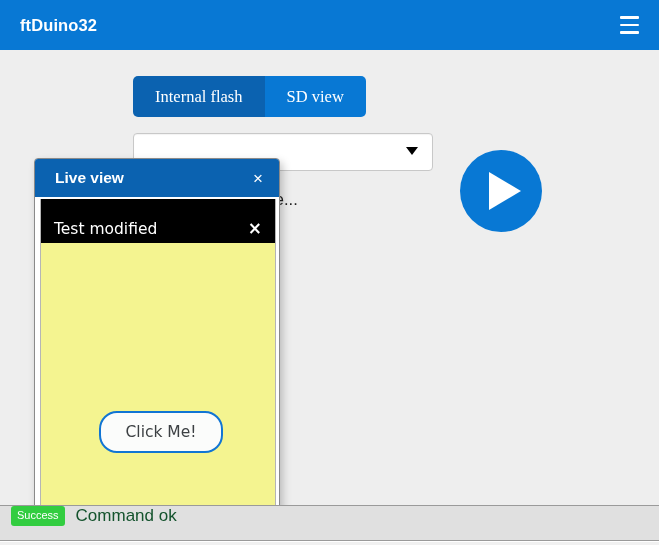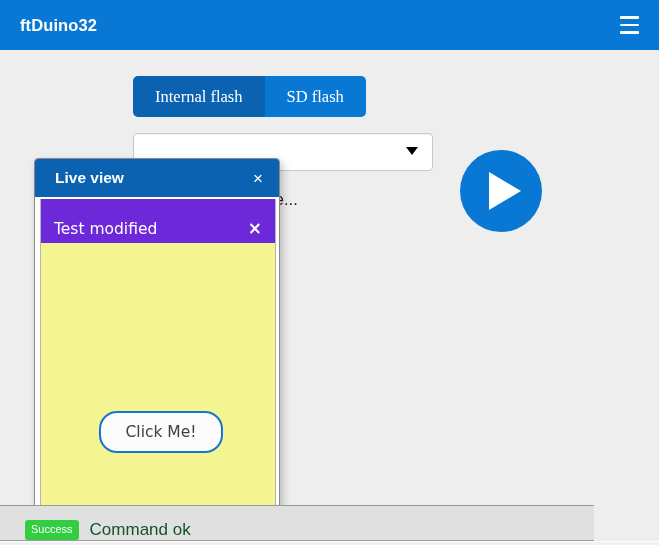--- a/index.html
+++ b/index.html
@@ -237,21 +237,21 @@
     box-sizing: border-box;
     position: relative;
     overflow: hidden;
     font-family: "DejaVu Sans", sans-serif;
   }
   #frame-notice {
     position: absolute;
     left: -1px; top: -1px;
     width: 238px;
     height: 45px;
-    background: #6d28d9;
+    background: #000000;
     display: flex;
     align-items: center;
     justify-content: space-between;
     padding: 16px 14px 0 14px;
     box-sizing: border-box;
   }
   #frame-notice-text {
     color: #ffffff;
     font-size: 15.5px;
     font-family: "DejaVu Sans", sans-serif;
@@ -280,29 +280,29 @@
     font-size: 15.5px;
     font-family: "DejaVu Sans", sans-serif;
     cursor: pointer;
     padding: 0;
   }
 
   
   #status-bar {
     position: absolute;
     left: 0; top: 505px;
-    width: 594px;
+    width: 659px;
     height: 36px;
     box-sizing: border-box;
     background: #e0e0e0;
     border-top: 1px solid #9a9a9a;
     border-bottom: 1px solid #9a9a9a;
     display: flex;
-    align-items: flex-end;
-    padding-left: 25px;
+    align-items: flex-start;
+    padding-left: 11px;
   }
   #status-badge {
     display: inline-block;
     background: #32cd40;
     color: #ffffff;
     font-size: 11px;
     line-height: 1;
     padding: 4px 6px 5px 6px;
     border-radius: 3px;
     white-space: nowrap;
@@ -332,21 +332,21 @@
     <span class="bar"></span>
     <span class="bar"></span>
     <span class="bar"></span>
   </button>
 </div>
 
 <div id="page">
 
   <div id="tabs">
     <button class="tab active">Internal flash</button>
-    <button class="tab">SD flash</button>
+    <button class="tab">SD view</button>
   </div>
 
   <div id="device-select">
     <span id="device-select-value"></span>
     <span id="device-select-caret"></span>
   </div>
 
   <div id="action-row">
     <button class="pill-button">Python</button>
     <button class="link-button">More...</button>

